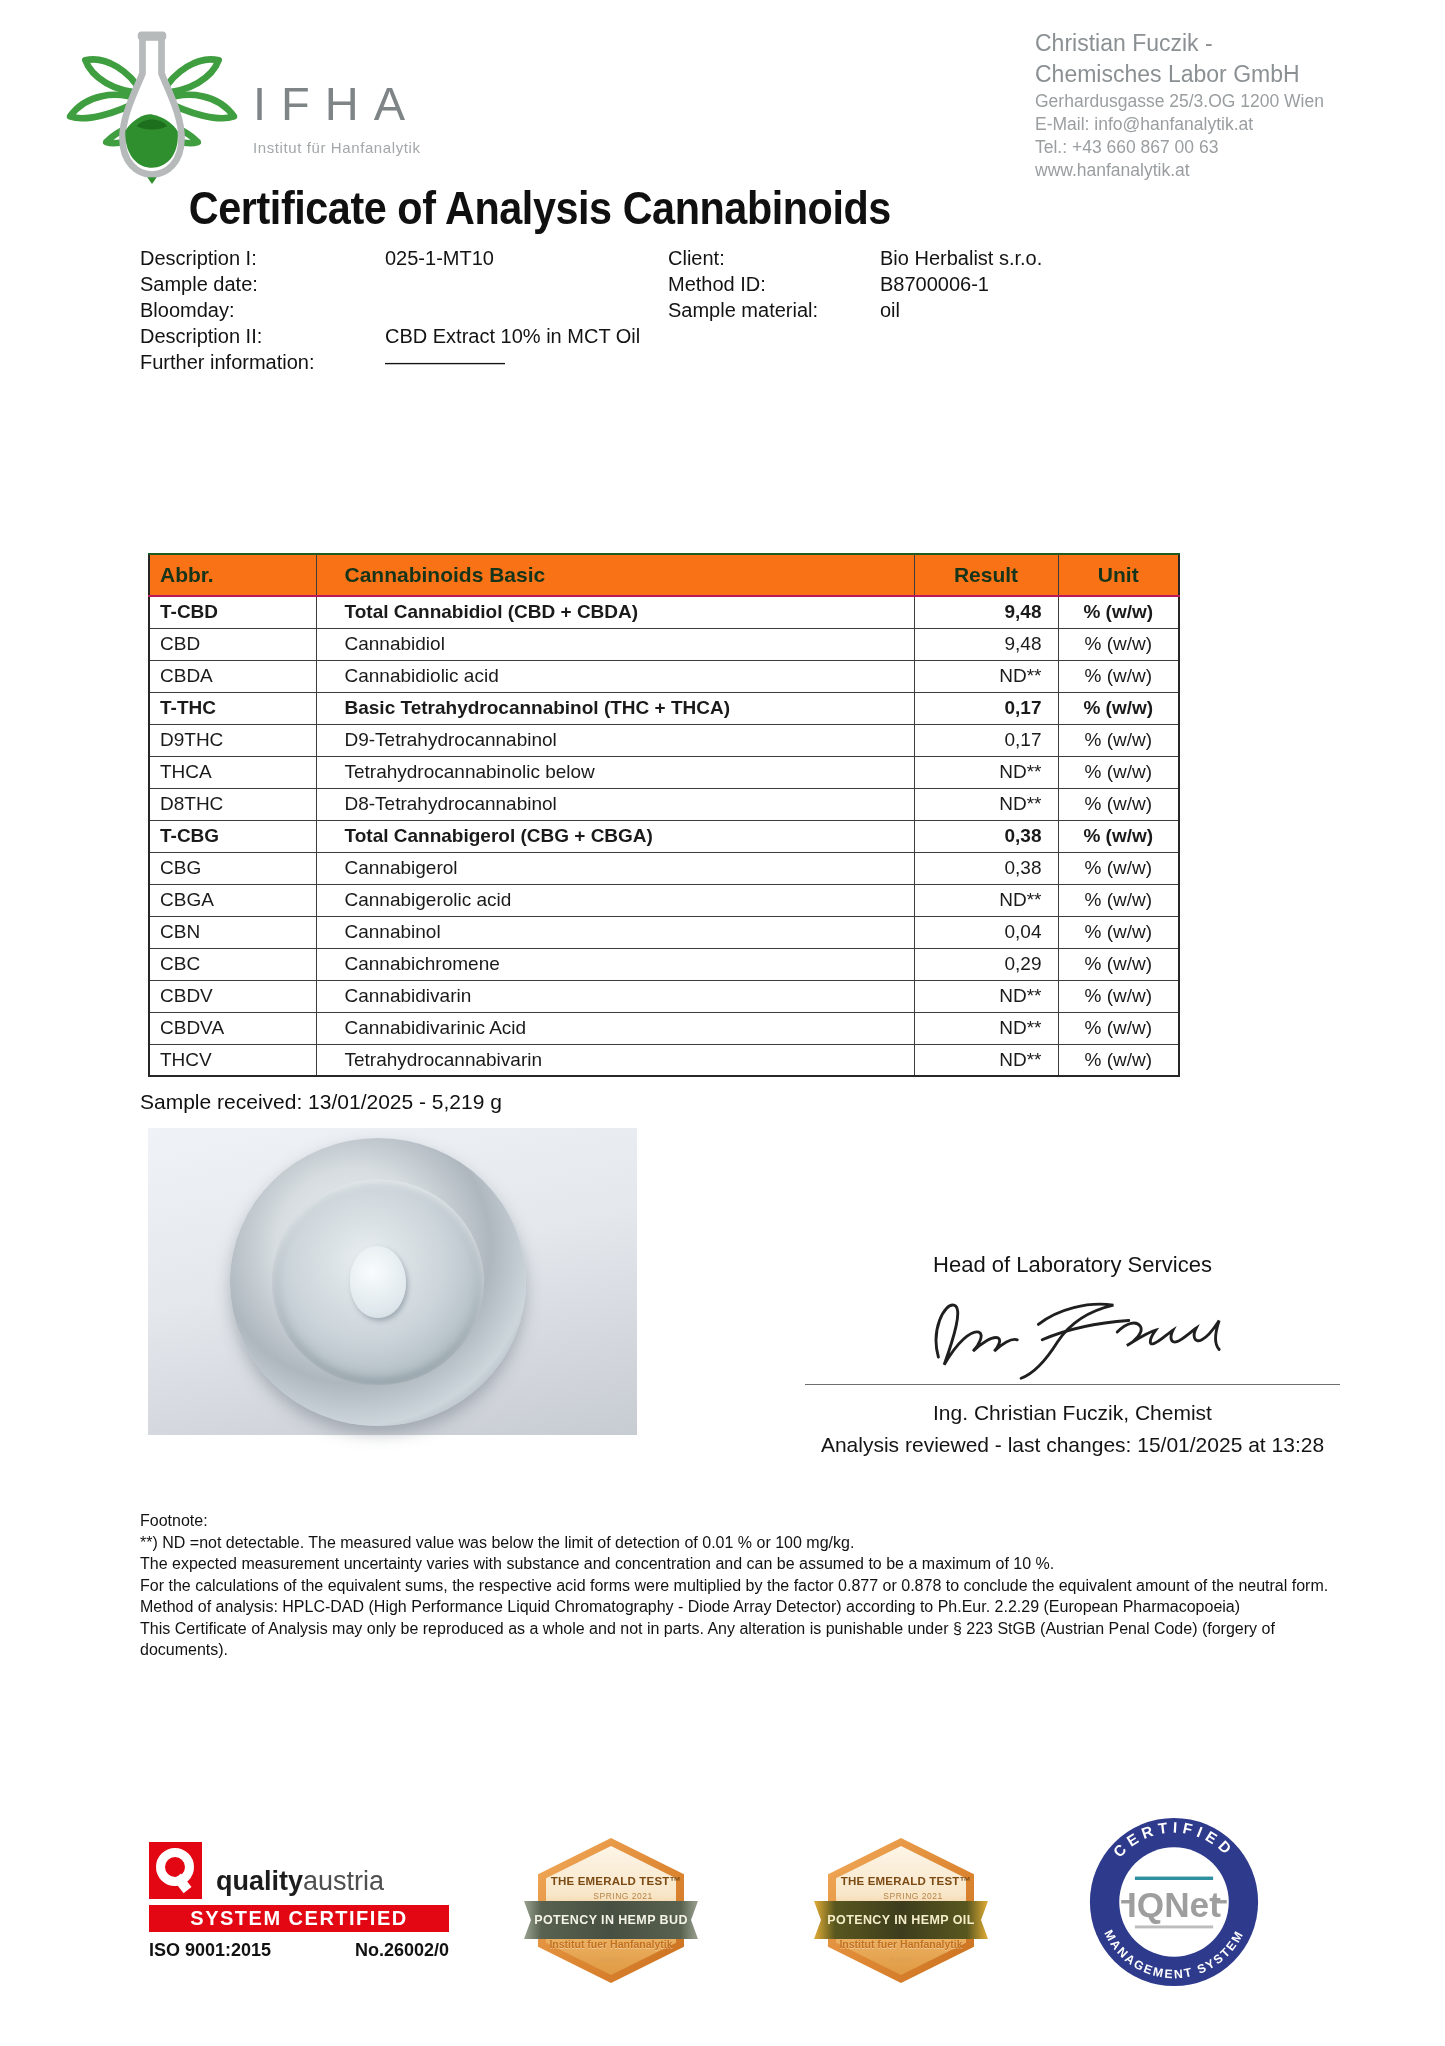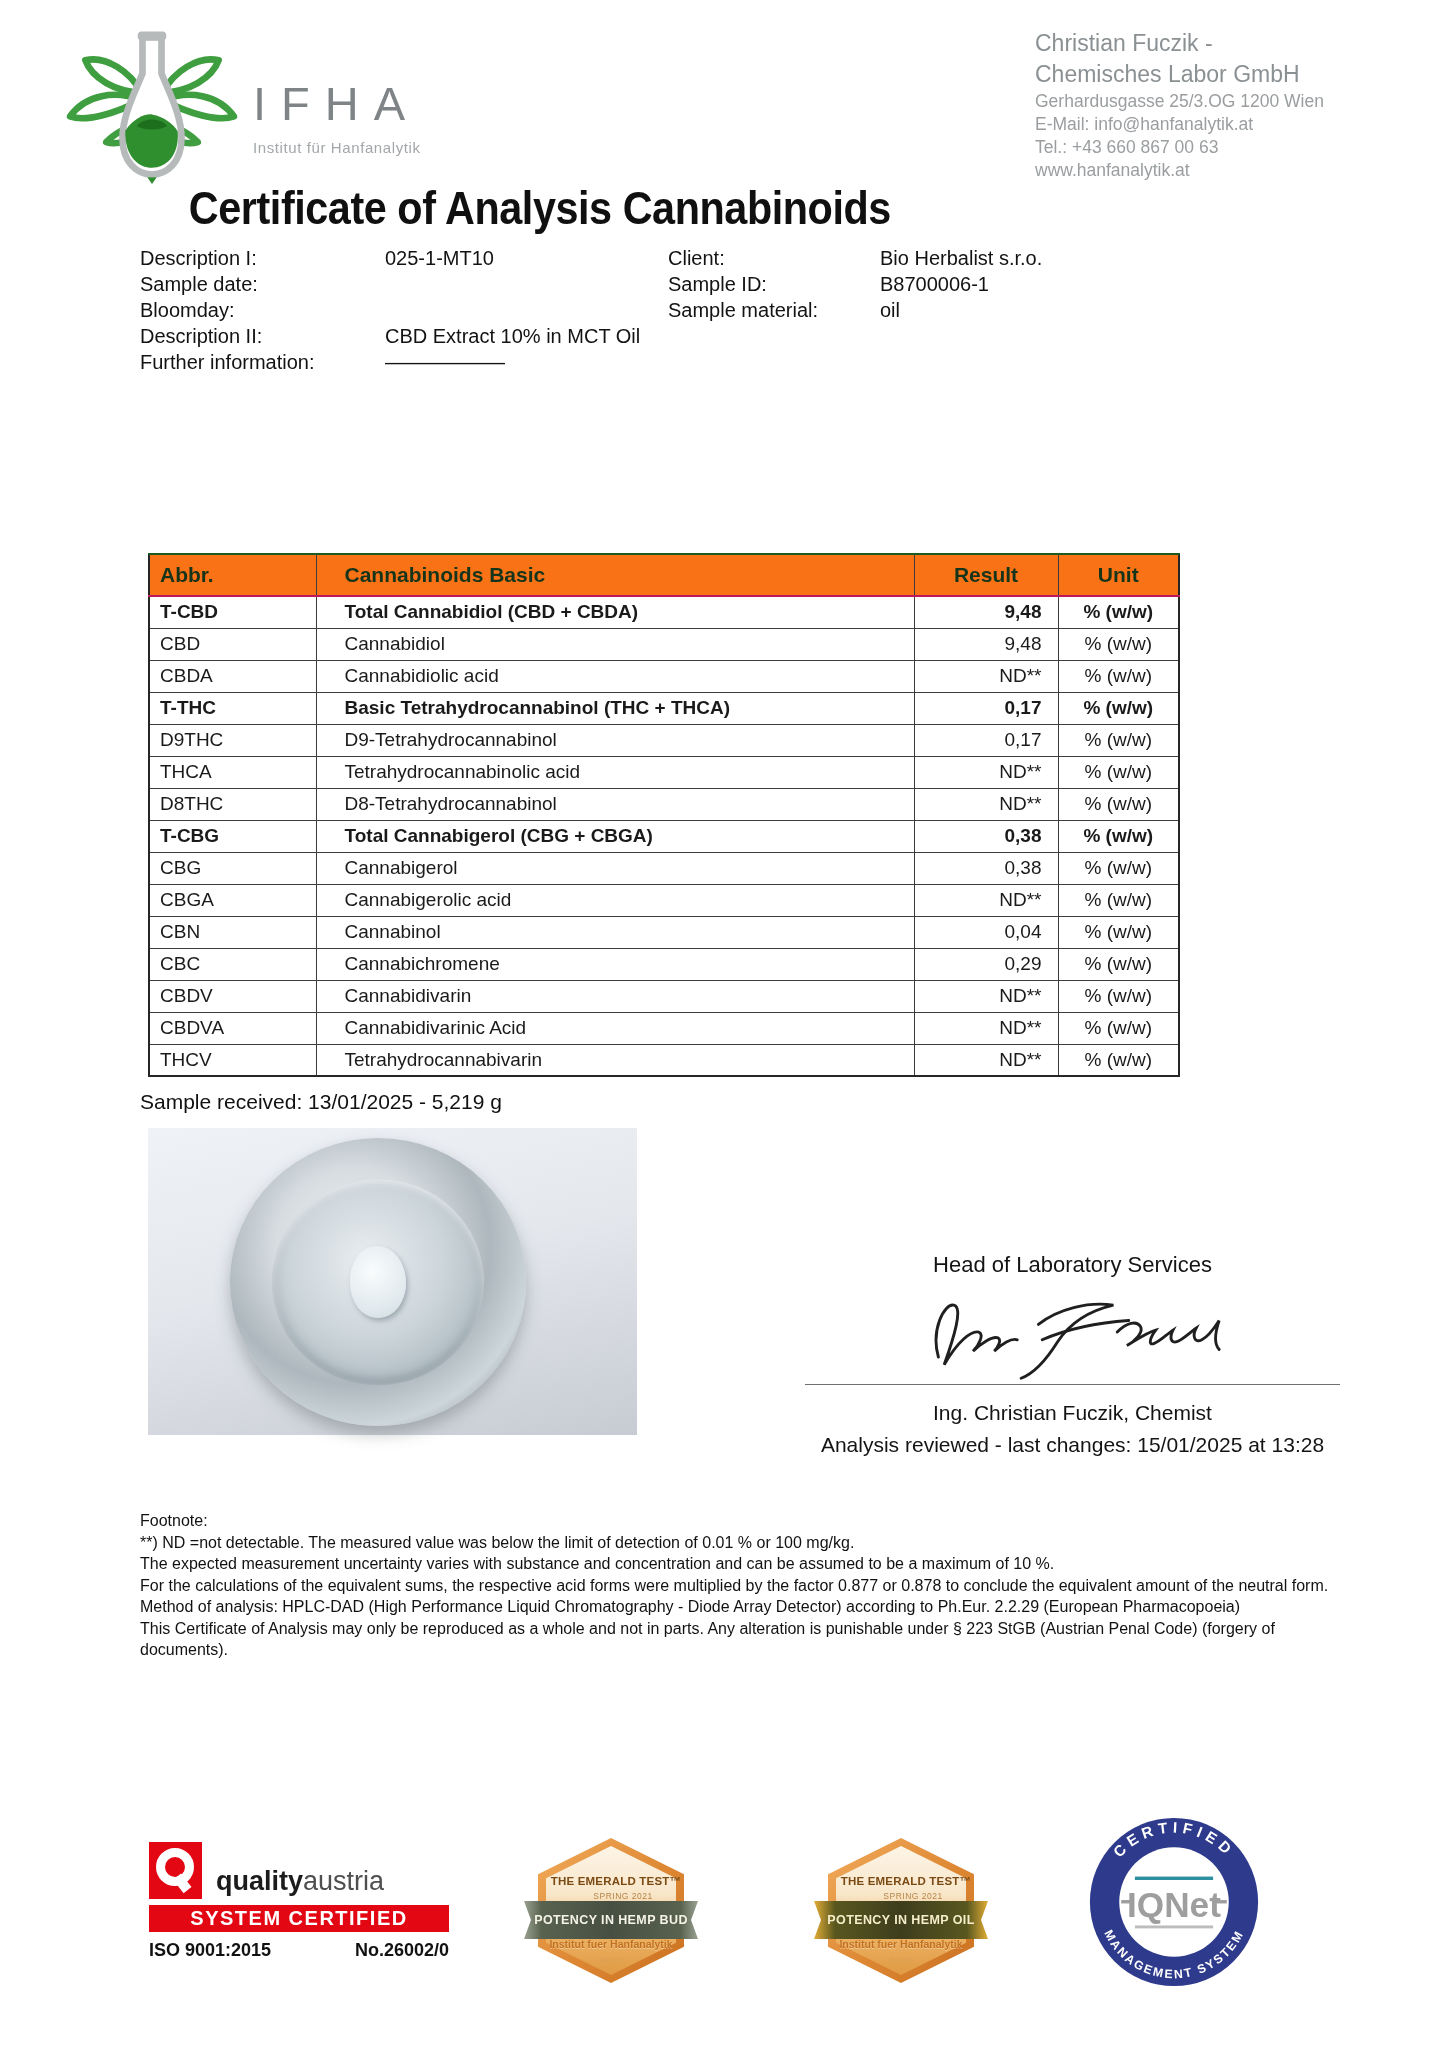--- a/index.html
+++ b/index.html
@@ -153,21 +153,21 @@
   </div>
 
   <div class="info">
     <div>Description I:</div>
     <div>025-1-MT10</div>
     <div>Client:</div>
     <div>Bio Herbalist s.r.o.</div>
 
     <div>Sample date:</div>
     <div></div>
-    <div>Sample ID:</div>
+    <div>Method ID:</div>
     <div>B8700006-1</div>
 
     <div>Bloomday:</div>
     <div></div>
     <div>Sample material:</div>
     <div>oil</div>
 
     <div>Description II:</div>
     <div>CBD Extract 10% in MCT Oil</div>
     <div></div>
@@ -220,21 +220,21 @@
           <td class="unit">% (w/w)</td>
         </tr>
         <tr>
           <td class="abbr">D9THC</td>
           <td class="name">D9-Tetrahydrocannabinol</td>
           <td class="result">0,17</td>
           <td class="unit">% (w/w)</td>
         </tr>
         <tr>
           <td class="abbr">THCA</td>
-          <td class="name">Tetrahydrocannabinolic acid</td>
+          <td class="name">Tetrahydrocannabinolic below</td>
           <td class="result">ND**</td>
           <td class="unit">% (w/w)</td>
         </tr>
         <tr>
           <td class="abbr">D8THC</td>
           <td class="name">D8-Tetrahydrocannabinol</td>
           <td class="result">ND**</td>
           <td class="unit">% (w/w)</td>
         </tr>
         <tr class="total">

